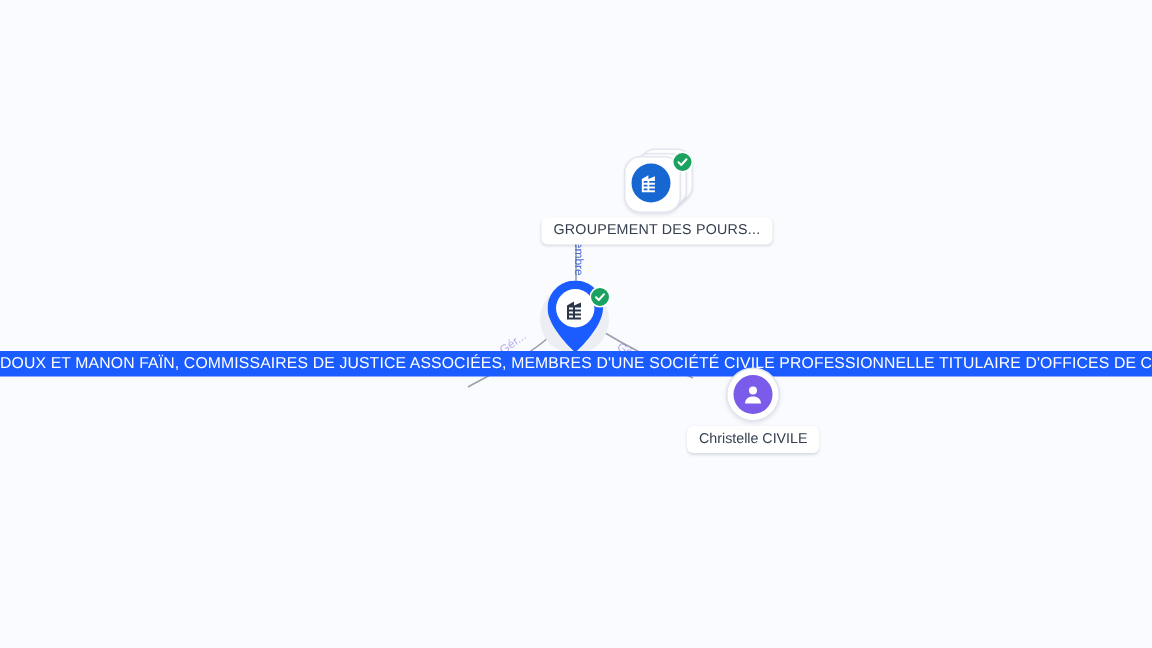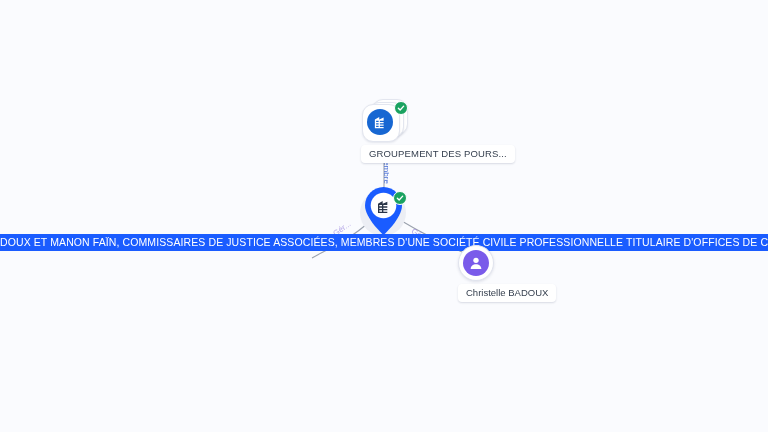--- a/index.html
+++ b/index.html
@@ -26,20 +26,21 @@
     width: 768px;
     height: 432px;
     pointer-events: none;
   }
 
   
   .node {
     position: absolute;
     display: flex;
     flex-direction: column;
+    align-items: center;
   }
 
   
   .stack-wrap {
     position: relative;
     width: 46px;
     height: 44px;
   }
   .stack-card {
     position: absolute;
@@ -250,16 +251,16 @@
 
   <div class="node" style="left:458px; top:245px;">
     <div class="person-ring">
       <div class="person-circle">
         <svg viewBox="0 0 24 24" fill="#ffffff" aria-hidden="true">
           <circle cx="12" cy="8" r="4"></circle>
           <path d="M4 21c0-4.4 3.6-7 8-7s8 2.6 8 7H4z"></path>
         </svg>
       </div>
     </div>
-    <div class="label-pill">Christelle BADOUX</div>
+    <div class="label-pill">Christelle CIVILE</div>
   </div>
 
 </div>
 
 </body></html>

